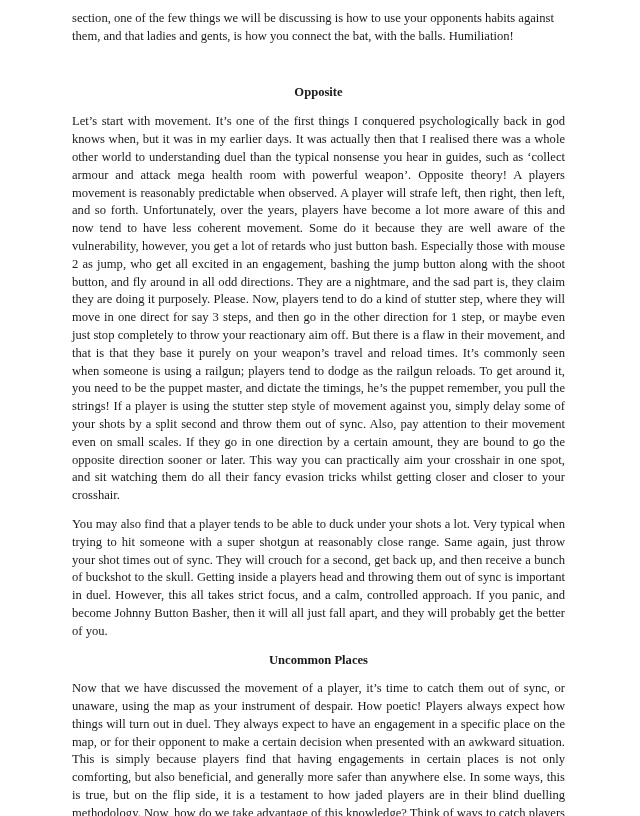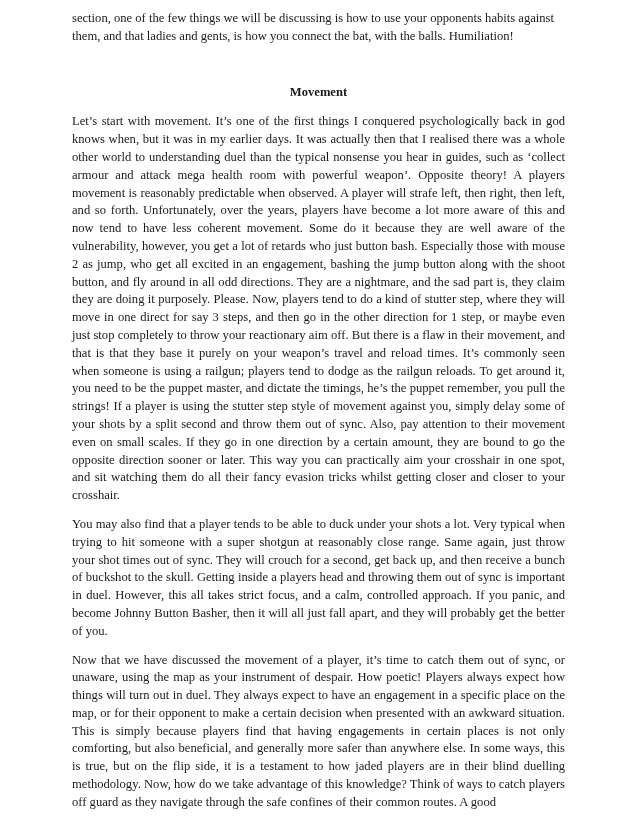--- a/index.html
+++ b/index.html
@@ -16,18 +16,19 @@
     text-align: center; line-height: 17.8px;
   }
   h2.second { margin-top: 5px; margin-bottom: 11px; }
 </style>
 </head>
 <body>
 
 <div class="page">
   <p class="lead">section, one of the few things we will be discussing is how to use your opponents habits against them, and that ladies and gents, is how you connect the bat, with the balls. Humiliation!</p>
 
-  <h2>Movement</h2>
+  <h2>Opposite</h2>
   <p>Let’s start with movement. It’s one of the first things I conquered psychologically back in god knows when, but it was in my earlier days. It was actually then that I realised there was a whole other world to understanding duel than the typical nonsense you hear in guides, such as ‘collect armour and attack mega health room with powerful weapon’. Opposite theory! A players movement is reasonably predictable when observed. A player will strafe left, then right, then left, and so forth. Unfortunately, over the years, players have become a lot more aware of this and now tend to have less coherent movement. Some do it because they are well aware of the vulnerability, however, you get a lot of retards who just button bash. Especially those with mouse 2 as jump, who get all excited in an engagement, bashing the jump button along with the shoot button, and fly around in all odd directions. They are a nightmare, and the sad part is, they claim they are doing it purposely. Please. Now, players tend to do a kind of stutter step, where they will move in one direct for say 3 steps, and then go in the other direction for 1 step, or maybe even just stop completely to throw your reactionary aim off. But there is a flaw in their movement, and that is that they base it purely on your weapon’s travel and reload times. It’s commonly seen when someone is using a railgun; players tend to dodge as the railgun reloads. To get around it, you need to be the puppet master, and dictate the timings, he’s the puppet remember, you pull the strings! If a player is using the stutter step style of movement against you, simply delay some of your shots by a split second and throw them out of sync. Also, pay attention to their movement even on small scales. If they go in one direction by a certain amount, they are bound to go the opposite direction sooner or later. This way you can practically aim your crosshair in one spot, and sit watching them do all their fancy evasion tricks whilst getting closer and closer to your crosshair.</p>
   <p>You may also find that a player tends to be able to duck under your shots a lot. Very typical when trying to hit someone with a super shotgun at reasonably close range. Same again, just throw your shot times out of sync. They will crouch for a second, get back up, and then receive a bunch of buckshot to the skull. Getting inside a players head and throwing them out of sync is important in duel. However, this all takes strict focus, and a calm, controlled approach. If you panic, and become Johnny Button Basher, then it will all just fall apart, and they will probably get the better of you.</p>
 
+  <h2 class="second">Uncommon Places</h2>
   <p>Now that we have discussed the movement of a player, it’s time to catch them out of sync, or unaware, using the map as your instrument of despair. How poetic! Players always expect how things will turn out in duel. They always expect to have an engagement in a specific place on the map, or for their opponent to make a certain decision when presented with an awkward situation. This is simply because players find that having engagements in certain places is not only comforting, but also beneficial, and generally more safer than anywhere else. In some ways, this is true, but on the flip side, it is a testament to how jaded players are in their blind duelling methodology. Now, how do we take advantage of this knowledge? Think of ways to catch players off guard as they navigate through the safe confines of their common routes. A good</p>
 </div>
 
 </body></html>

